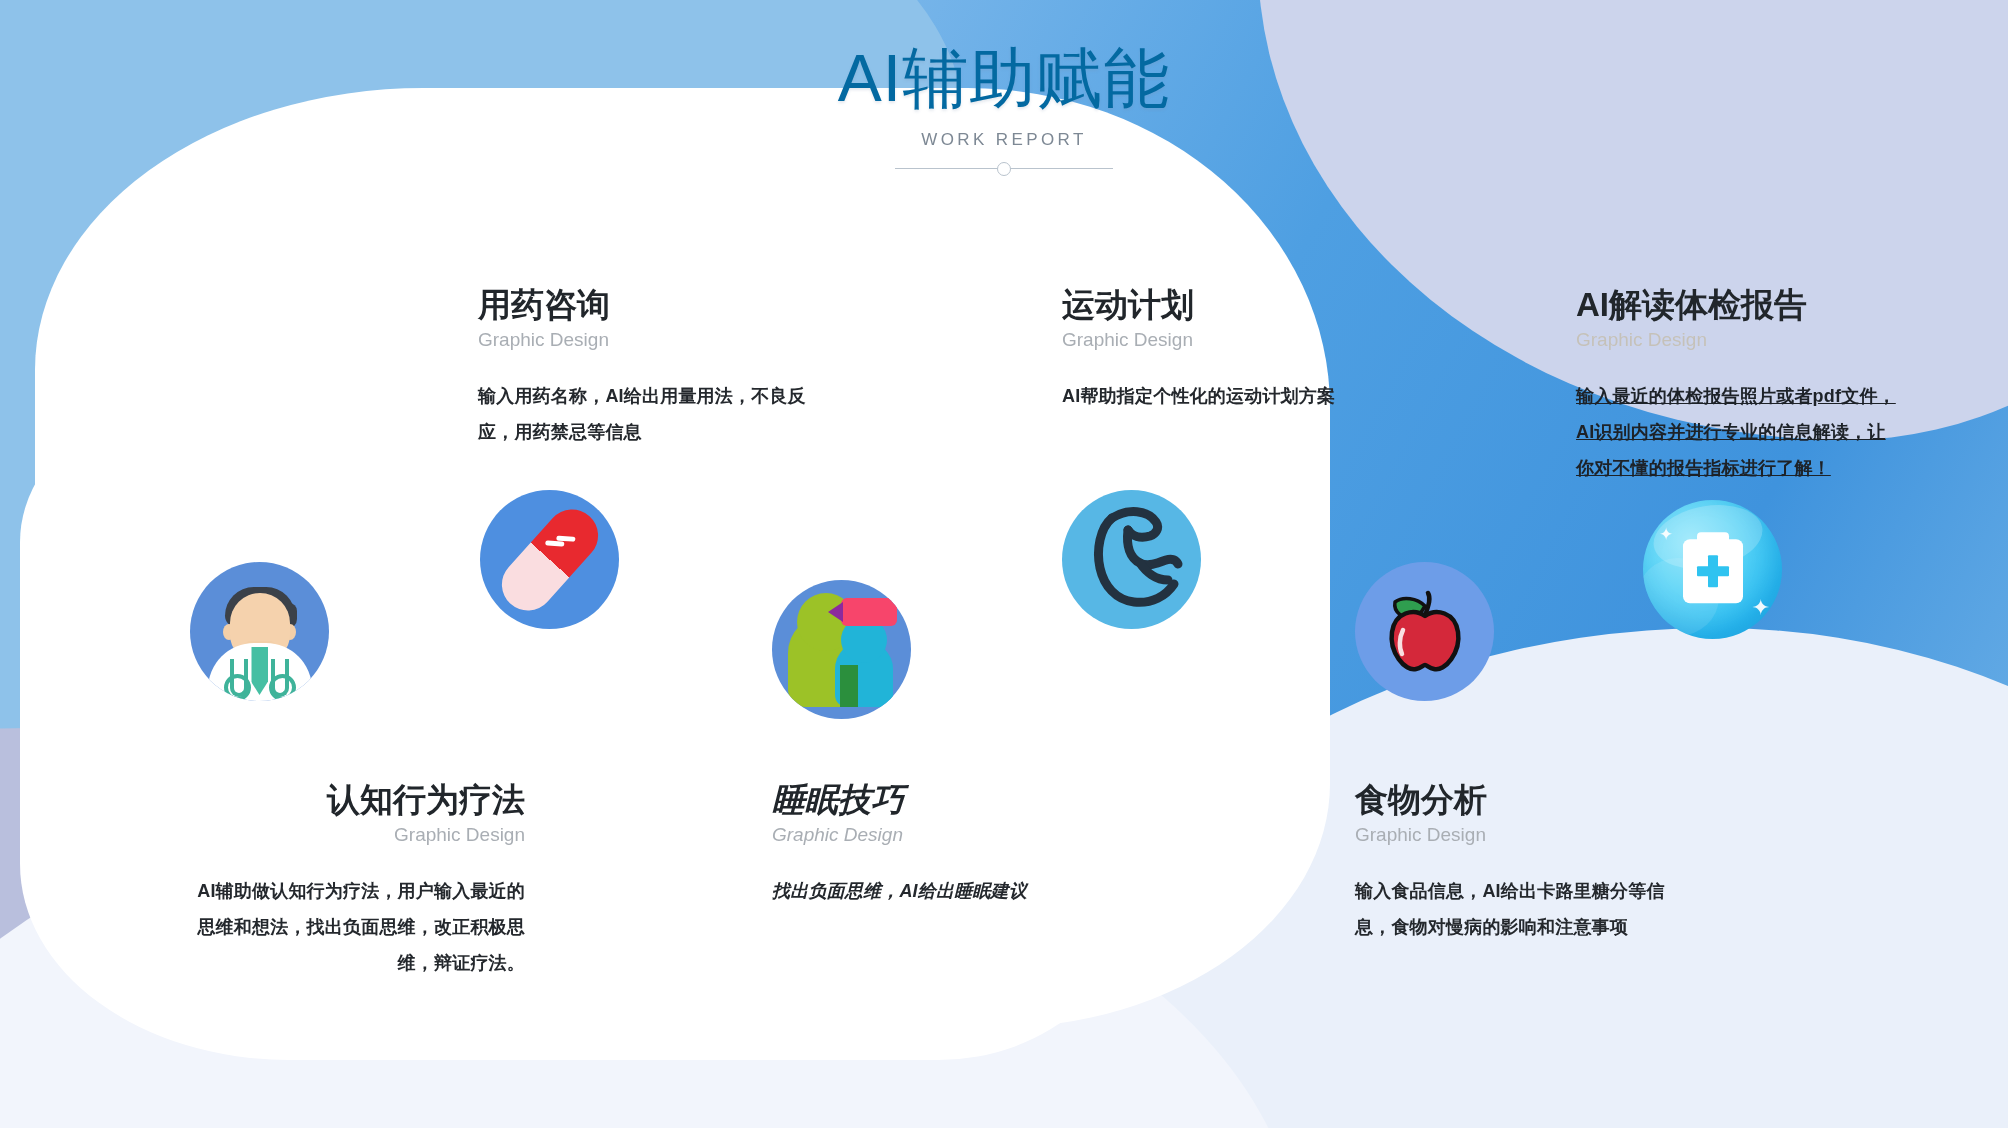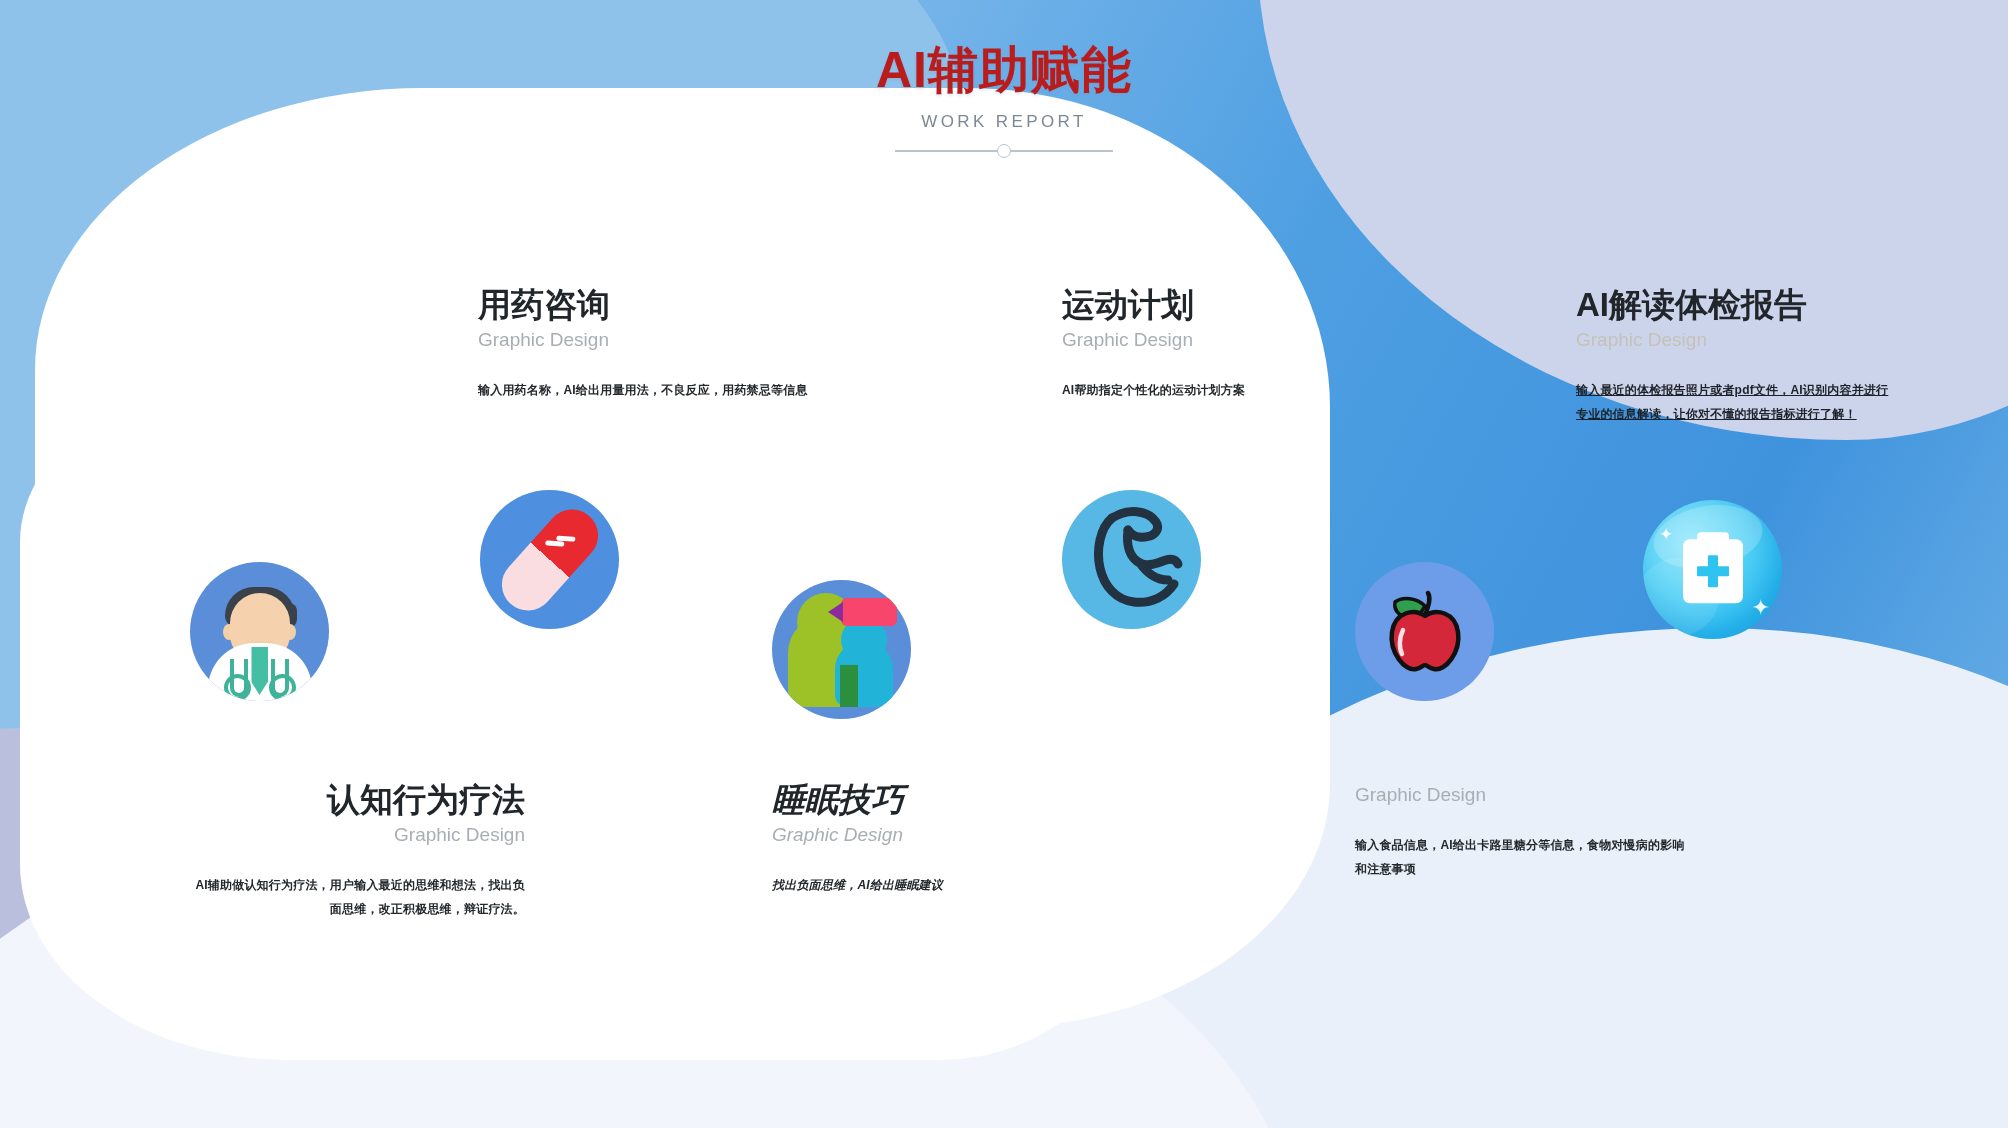--- a/index.html
+++ b/index.html
@@ -61,21 +61,21 @@
   }
   .bg-white-blob2{
     position:absolute;left:20px;top:360px;width:1120px;height:700px;
     background:#ffffff;
     border-radius:26% 30% 18% 24% / 26% 24% 26% 28%;
   }
 
   
   .header{position:absolute;left:0;right:0;top:42px;text-align:center;z-index:20;}
   .header-title{
-    font-size:50px;font-weight:700;color:#b91c1c;letter-spacing:1px;
+    font-size:66px;font-weight:400;color:#0369a1;letter-spacing:1px;
     line-height:1.12;margin:0;
     text-shadow:0 2px 3px rgba(120,140,170,.20);
   }
   .header-sub{
     margin-top:14px;font-size:17px;letter-spacing:3.4px;color:#7d8894;font-weight:400;
   }
   .header-rule{
     margin:12px auto 0;width:218px;height:14px;position:relative;
   }
   .header-rule .ln{
@@ -89,21 +89,21 @@
   
   .blk{position:absolute;z-index:15;}
   .blk .t-title{
     font-size:33px;font-weight:700;color:#21262b;line-height:1.22;margin:0;
     white-space:nowrap;
   }
   .blk .t-sub{
     font-size:19px;color:#a9aeb4;margin-top:4px;font-weight:400;line-height:1.2;
   }
   .blk .t-desc{
-    margin-top:26px;font-size:12px;color:#24282d;font-weight:700;
+    margin-top:26px;font-size:18px;color:#24282d;font-weight:700;
     line-height:2.0;letter-spacing:.2px;
   }
   
   .blk.on-blue .t-sub{color:#c2b79a;opacity:.62;}
   .blk.on-blue .t-desc{color:#1d2228;text-decoration:underline;}
 
   
   .icon-wrap{position:absolute;z-index:16;}
   .circ{border-radius:50%;position:relative;overflow:hidden;}
 
@@ -299,15 +299,16 @@
     <svg width="88" height="92" viewBox="0 0 88 92">
       <path d="M44 20 C36 12, 22 10, 14 16 C12 26, 22 34, 36 33 Z" fill="#2f9e4f" stroke="#111" stroke-width="3.5" stroke-linejoin="round"></path>
       <path d="M44 30 C48 18, 50 12, 47 7" fill="none" stroke="#111" stroke-width="4.5" stroke-linecap="round"></path>
       <path d="M44 30 C33 22, 14 26, 11 46 C8 66, 24 86, 35 83 C40 82, 42 79, 44 79
                C46 79, 48 82, 53 83 C64 86, 80 66, 77 46 C74 26, 55 22, 44 30 Z" fill="#d4283a" stroke="#111" stroke-width="4.5" stroke-linejoin="round"></path>
       <path d="M22 44 C18 52, 18 62, 21 68" fill="none" stroke="#ffffff" stroke-width="4.5" stroke-linecap="round" opacity=".85"></path>
     </svg>
   </div>
 </div>
 <div class="blk" style="left:1355px;top:780px;width:330px;">
+  <div class="t-title">食物分析</div>
   <div class="t-sub">Graphic Design</div>
   <div class="t-desc">输入食品信息，AI给出卡路里糖分等信息，食物对慢病的影响和注意事项</div>
 </div>
 
 </body></html>

